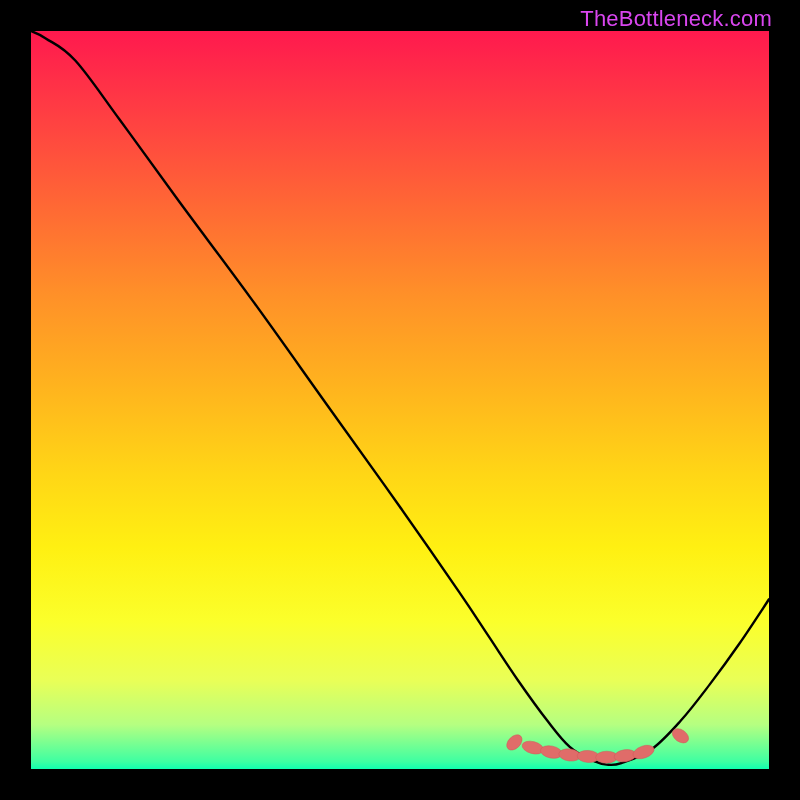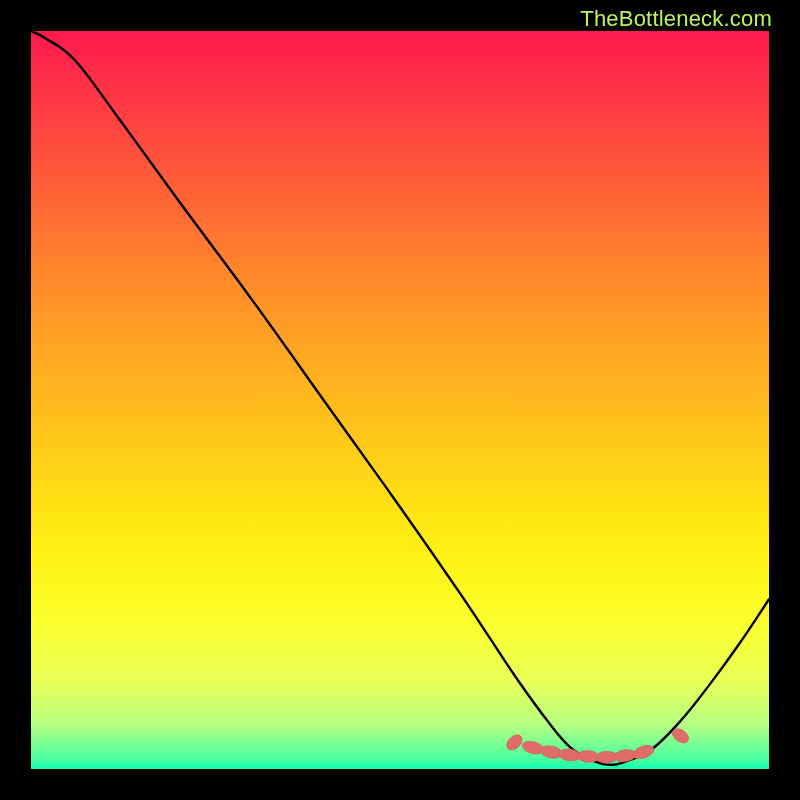--- a/index.html
+++ b/index.html
@@ -45,21 +45,21 @@
     left: 0;
     top: 0;
     width: 738px;
     height: 738px;
     pointer-events: none;
   }
   .watermark {
     position: absolute;
     top: 6px;
     right: 28px;
-    color: #bef264;
+    color: #d946ef;
     font-size: 22px;
     letter-spacing: 0.2px;
     font-weight: 400;
   }
 </style>
 </head>
 <body>
 
 <div class="frame">
 

